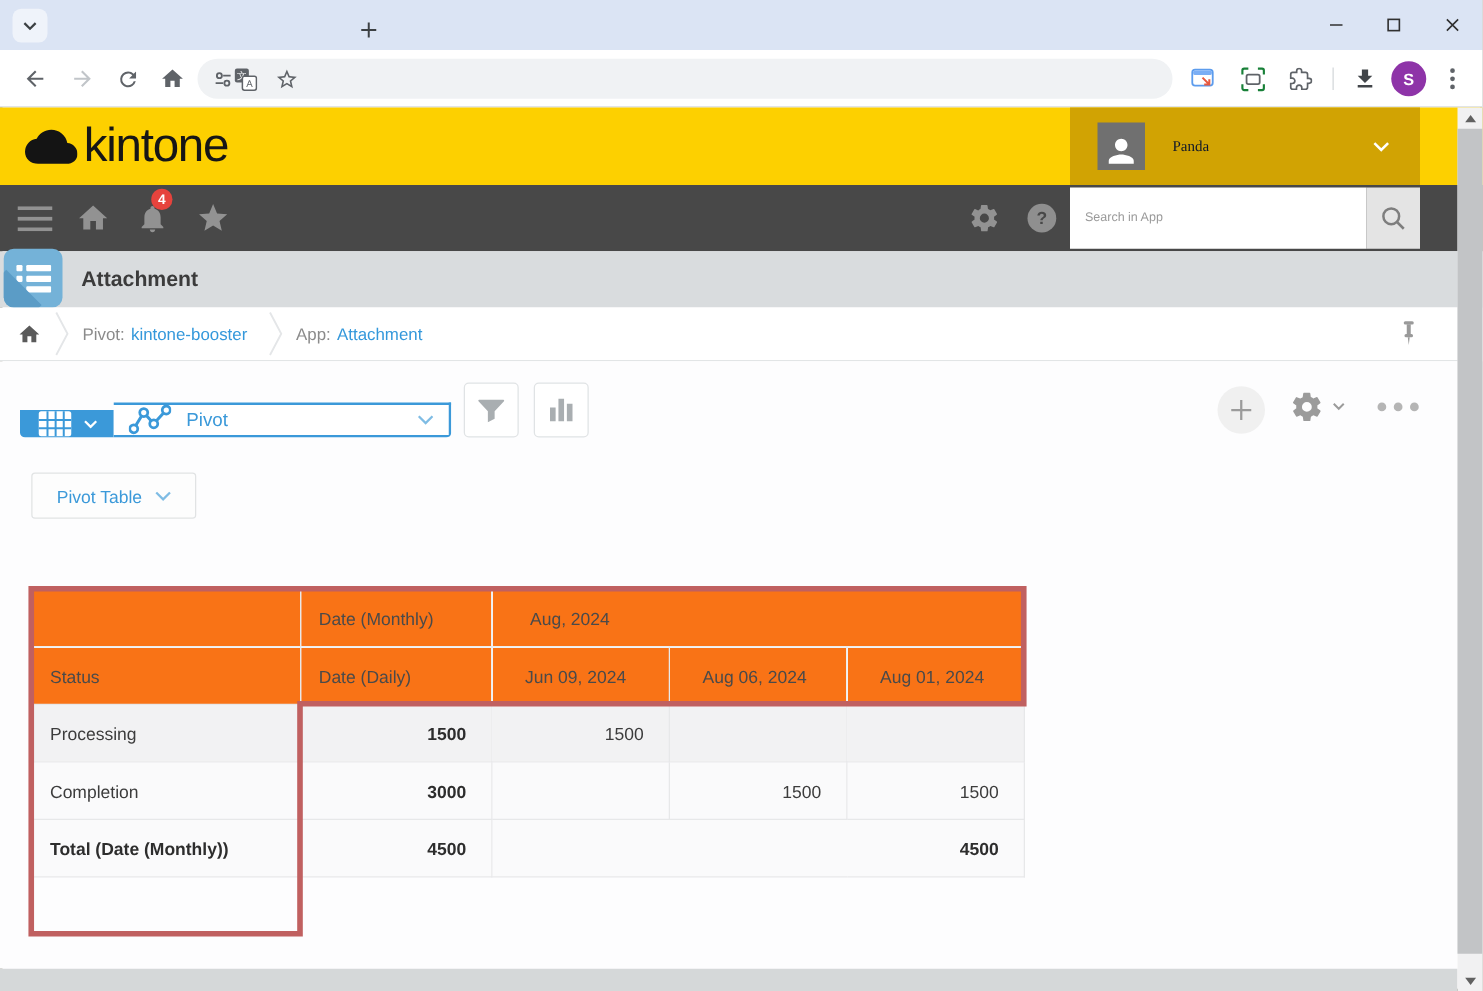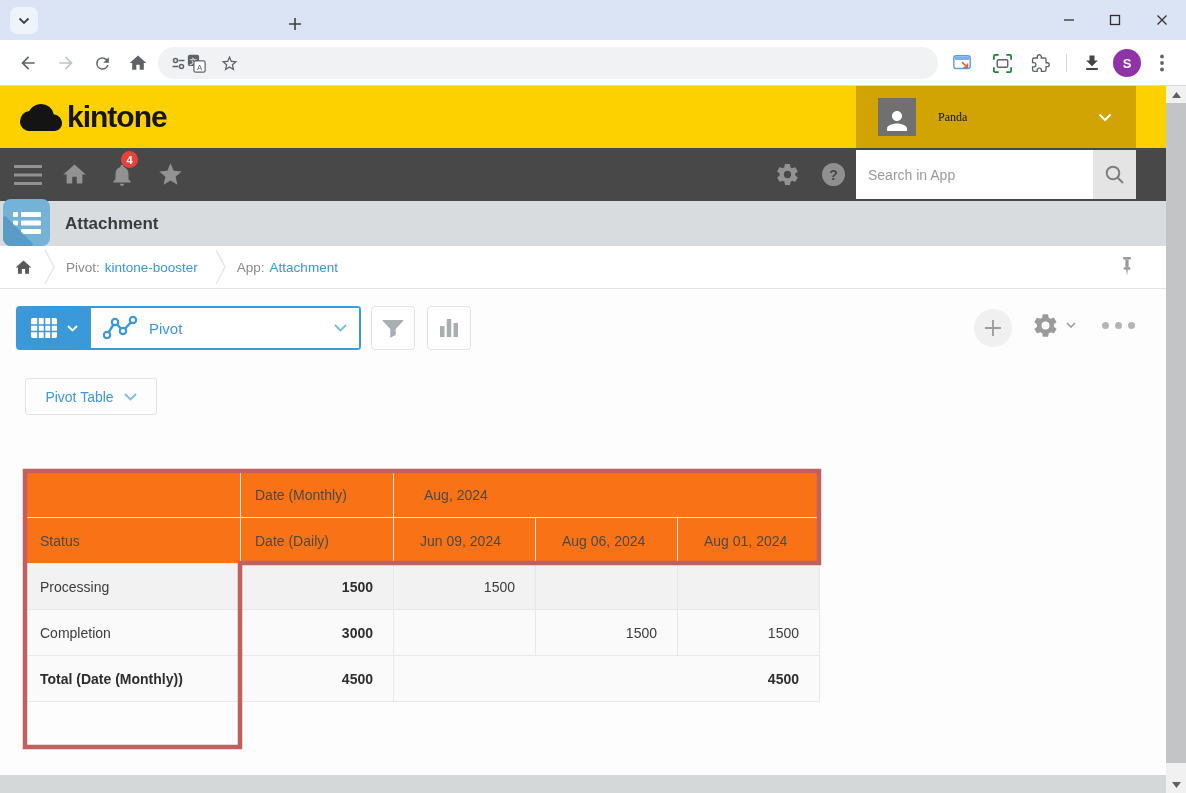--- a/index.html
+++ b/index.html
@@ -28,36 +28,36 @@
   .omnibox { left:158px; top:7px; width:780px; height:32px; background:#f0f2f4; border-radius:16px;
              display:flex; align-items:center; padding:0 12px; }
   .url-text { font-size:13px; color:#202124; margin-left:12px; flex:1; white-space:nowrap; overflow:hidden; }
   .avatar-s { left:1113px; top:9px; width:28px; height:28px; border-radius:50%; background:#8e34a8;
               color:#fff; font-size:13px; font-weight:bold; display:flex; align-items:center; justify-content:center; }
   .tb-sep { left:1066px; top:14px; width:1px; height:18px; background:#d4d7da; }
 
   
   .kheader { left:0; top:86px; width:1186px; height:62px; background:#fdd000; }
   .klogo { left:20px; top:0; height:62px; display:flex; align-items:center; gap:5px; }
-  .klogo-text { font-size:30px; font-weight:700; color:#161616; letter-spacing:-1px; }
+  .klogo-text { font-size:38px; font-weight:400; color:#161616; letter-spacing:-1px; }
   .userbox { left:856px; top:0; width:280px; height:62px; background:#d1a303;
              display:flex; align-items:center; }
   .uavatar { width:38px; height:38px; background:#707070; margin-left:22px;
              display:flex; align-items:flex-end; justify-content:center; overflow:hidden; }
   .uname { color:#0f172a; font-size:12px; margin-left:22px; flex:1;font-family:Liberation Serif, serif; }
 
   
   .knav { left:0; top:148px; width:1186px; height:53px; background:#484848; }
   .knav-ic { top:0; height:53px; display:flex; align-items:center; justify-content:center; }
   .badge { left:121px; top:3px; min-width:17px; height:17px; border-radius:9px; background:#e6433d;
            color:#fff; font-size:11px; font-weight:bold; display:flex; align-items:center;
            justify-content:center; padding:0 3px; }
   .searchbox { left:856px; top:2px; width:280px; height:49px; display:flex; }
   .searchbox input { width:252px; height:49px; border:none; outline:none; padding:0 12px;
-                     font-size:14px; color:#333; font-family:inherit; background:#fff; }
+                     font-size:10px; color:#333; font-family:inherit; background:#fff; }
   .searchbox input::placeholder { color:#9a9a9a; }
   .searchbtn { width:46px; height:49px; background:#e4e4e4; display:flex; align-items:center; justify-content:center; }
 
   
   .appbar { left:0; top:201px; width:1186px; height:45px; background:#d9dcde; }
   .appicon { left:3px; top:199px; width:47px; height:47px; border-radius:8px; background:#74b2d8;
              overflow:hidden; display:flex; align-items:center; justify-content:center; }
   .appicon .fold { position:absolute; left:-18px; bottom:-18px; width:40px; height:40px;
                    transform:rotate(45deg); background:#5b9cc6; }
   .apptitle { left:65px; top:0; height:45px; display:flex; align-items:center;
@@ -68,21 +68,21 @@
               border-bottom:1px solid #e2e5e6; display:flex; align-items:center; }
   .crumb-home { margin-left:14px; }
   .crumb-sep { margin:0 10px; }
   .crumb-label { font-size:13.5px; color:#8b8b8b; }
   .crumb-link { font-size:13.5px; color:#3498db; margin-left:5px; }
   .pinbtn { position:absolute; right:46px; top:8px; width:26px; height:26px;
             display:flex; align-items:center; justify-content:center; }
 
   
   .content { left:0; top:289px; width:1166px; height:486px; background:#fdfdfe; }
-  .viewgroup { left:16px; top:17px; height:44px; display:flex; border-radius:4px; overflow:hidden; }
+  .viewgroup { left:16px; top:17px; height:44px; display:flex; border-radius:4px; overflow:hidden;align-items:flex-end; }
   .vg-left { width:75px; background:#3b99d9; display:flex; align-items:center; justify-content:center; gap:9px; }
   .vg-right { width:270px; background:#fff; border:2px solid #3b99d9; border-left:none;
               display:flex; align-items:center; padding:0 12px; }
   .vg-right .vname { color:#3b99d9; font-size:15px; margin-left:12px; flex:1; }
   .sqbtn { top:17px; width:44px; height:44px; background:#fff; border:1px solid #e0e3e5; border-radius:4px;
            display:flex; align-items:center; justify-content:center; }
   .addbtn { left:974px; top:20px; width:38px; height:38px; border-radius:50%; background:#f0f0f0;
             display:flex; align-items:center; justify-content:center; }
   .gear2 { left:1032px; top:23px; display:flex; align-items:center; gap:7px; }
   .morebtn { left:1102px; top:33px; display:flex; gap:6px; }

